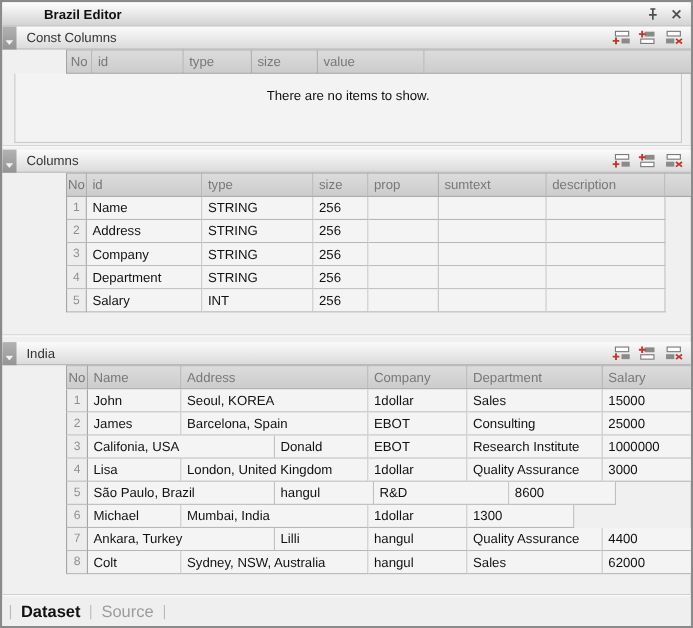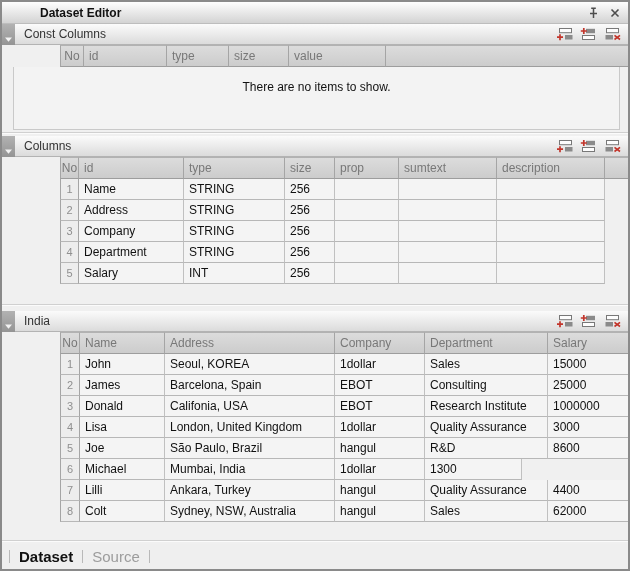--- a/index.html
+++ b/index.html
@@ -74,21 +74,21 @@
   .tabsep{width:1px;height:13px;background:#b9b9b9;flex:0 0 1px;}
   .tab{margin:0 9px;cursor:default;}
   .tab.active{color:#111;font-weight:bold;}
   .tab.inactive{color:#9c9c9c;}
 </style>
 </head>
 <body>
 
 <div class="panel">
   <div class="titlebar">
-    <span class="title">Dataset Editor</span>
+    <span class="title">Brazil Editor</span>
     <span class="winbtns">
       <span class="winbtn">
           <svg width="11" height="12" viewBox="0 0 11 12">
             <path d="M3.2 1.2h4.6M5.5 1.2v5.3M2 6.5h7M5.5 6.5V11" stroke="#4d4d4d" stroke-width="1.5" fill="none"></path>
           </svg>
         </span>
       <span class="winbtn">
           <svg width="10" height="10" viewBox="0 0 10 10">
             <path d="M1.5 1.5l7 7M8.5 1.5l-7 7" stroke="#4d4d4d" stroke-width="1.6" fill="none"></path>
           </svg>
@@ -290,53 +290,52 @@
           <div class="grow">
             <div class="cell no-cell" style="flex: 0 0 20px;">2</div>
             <div class="cell" style="flex: 0 0 85px;">James</div>
             <div class="cell" style="flex: 0 0 170px;">Barcelona, Spain</div>
             <div class="cell" style="flex: 0 0 90px;">EBOT</div>
             <div class="cell" style="flex: 0 0 123px;">Consulting</div>
             <div class="cell" style="flex: 0 0 97px;">25000</div>
           </div>
           <div class="grow">
             <div class="cell no-cell" style="flex: 0 0 20px;">3</div>
+            <div class="cell" style="flex: 0 0 170px;">Califonia, USA</div>
             <div class="cell" style="flex: 0 0 85px;">Donald</div>
-            <div class="cell" style="flex: 0 0 170px;">Califonia, USA</div>
             <div class="cell" style="flex: 0 0 90px;">EBOT</div>
             <div class="cell" style="flex: 0 0 123px;">Research Institute</div>
             <div class="cell" style="flex: 0 0 97px;">1000000</div>
           </div>
           <div class="grow">
             <div class="cell no-cell" style="flex: 0 0 20px;">4</div>
             <div class="cell" style="flex: 0 0 85px;">Lisa</div>
             <div class="cell" style="flex: 0 0 170px;">London, United Kingdom</div>
             <div class="cell" style="flex: 0 0 90px;">1dollar</div>
             <div class="cell" style="flex: 0 0 123px;">Quality Assurance</div>
             <div class="cell" style="flex: 0 0 97px;">3000</div>
           </div>
           <div class="grow">
             <div class="cell no-cell" style="flex: 0 0 20px;">5</div>
-            <div class="cell" style="flex: 0 0 85px;">Joe</div>
             <div class="cell" style="flex: 0 0 170px;">São Paulo, Brazil</div>
             <div class="cell" style="flex: 0 0 90px;">hangul</div>
             <div class="cell" style="flex: 0 0 123px;">R&amp;D</div>
             <div class="cell" style="flex: 0 0 97px;">8600</div>
           </div>
           <div class="grow">
             <div class="cell no-cell" style="flex: 0 0 20px;">6</div>
             <div class="cell" style="flex: 0 0 85px;">Michael</div>
             <div class="cell" style="flex: 0 0 170px;">Mumbai, India</div>
             <div class="cell" style="flex: 0 0 90px;">1dollar</div>
             <div class="cell" style="flex: 0 0 97px; text-align: right;">1300</div>
           </div>
           <div class="grow">
             <div class="cell no-cell" style="flex: 0 0 20px;">7</div>
+            <div class="cell" style="flex: 0 0 170px;">Ankara, Turkey</div>
             <div class="cell" style="flex: 0 0 85px;">Lilli</div>
-            <div class="cell" style="flex: 0 0 170px;">Ankara, Turkey</div>
             <div class="cell" style="flex: 0 0 90px;">hangul</div>
             <div class="cell" style="flex: 0 0 123px;">Quality Assurance</div>
             <div class="cell" style="flex: 0 0 97px;">4400</div>
           </div>
           <div class="grow">
             <div class="cell no-cell" style="flex: 0 0 20px;">8</div>
             <div class="cell" style="flex: 0 0 85px;">Colt</div>
             <div class="cell" style="flex: 0 0 170px;">Sydney, NSW, Australia</div>
             <div class="cell" style="flex: 0 0 90px;">hangul</div>
             <div class="cell" style="flex: 0 0 123px;">Sales</div>

